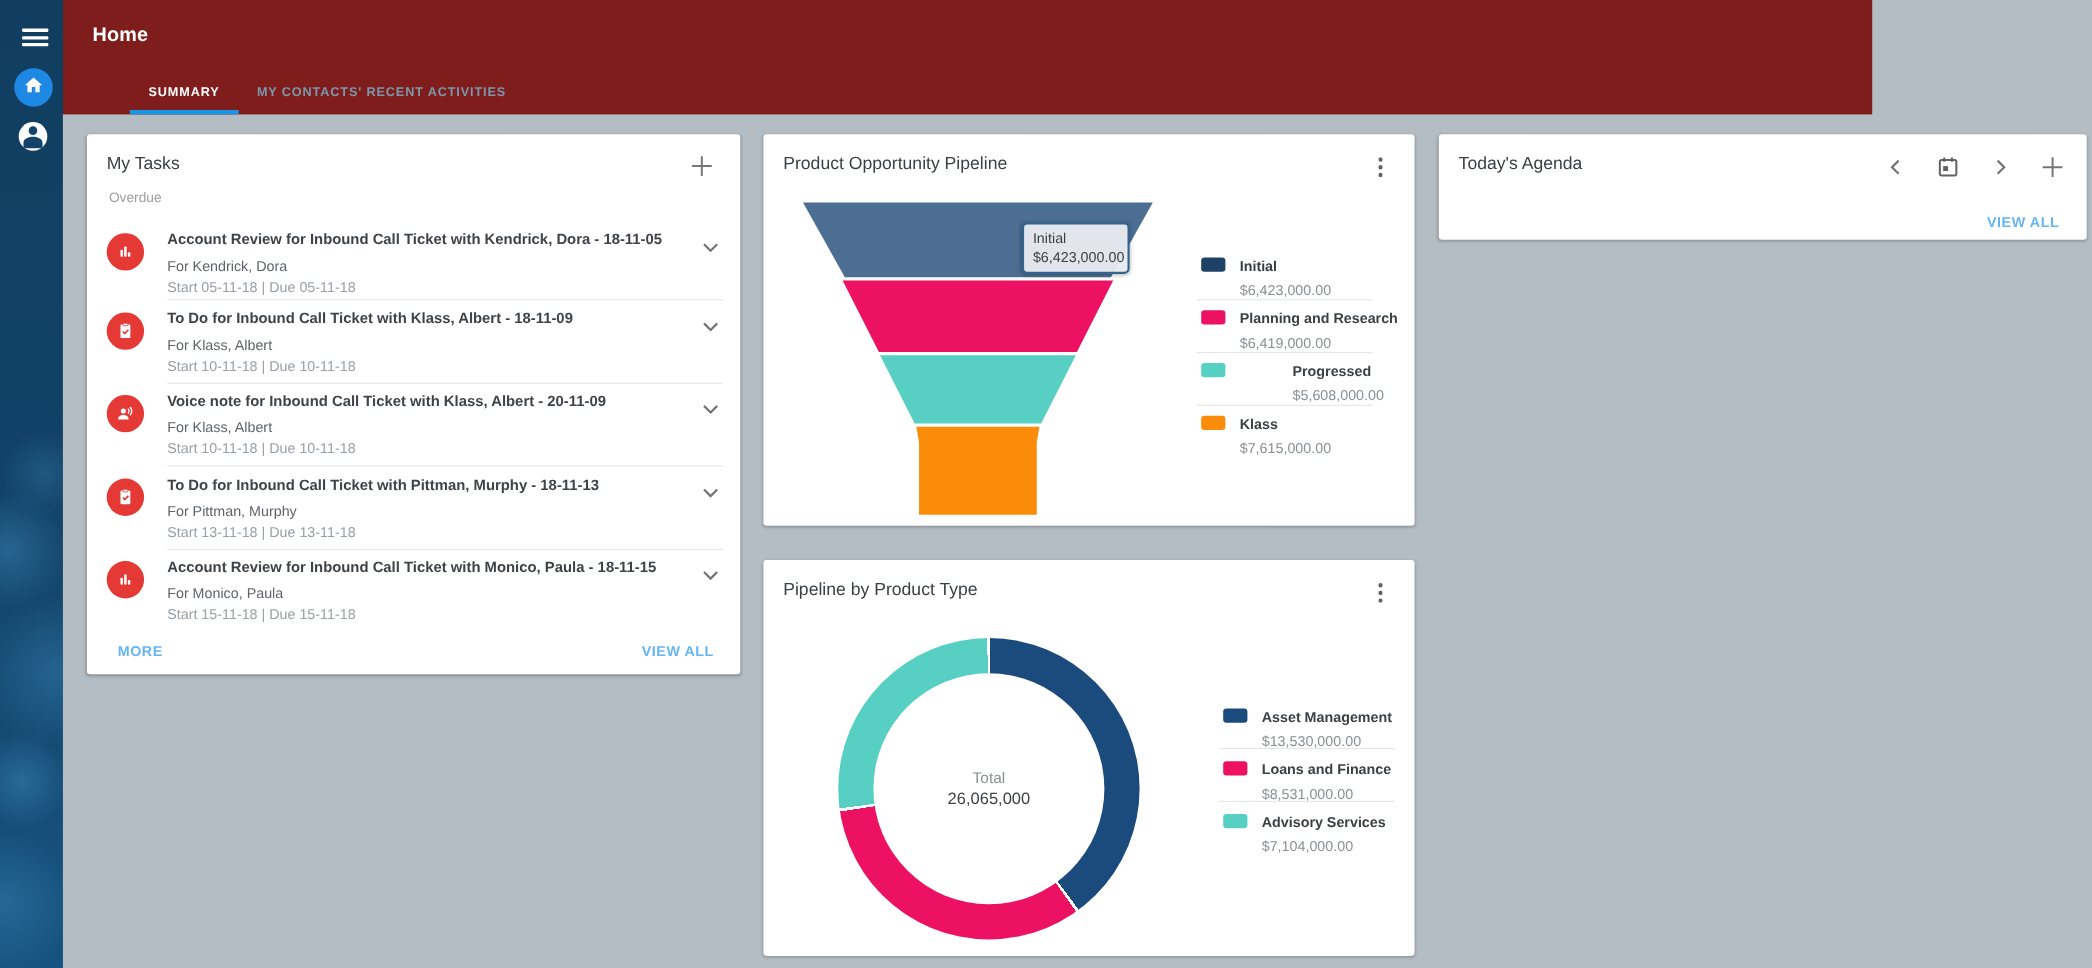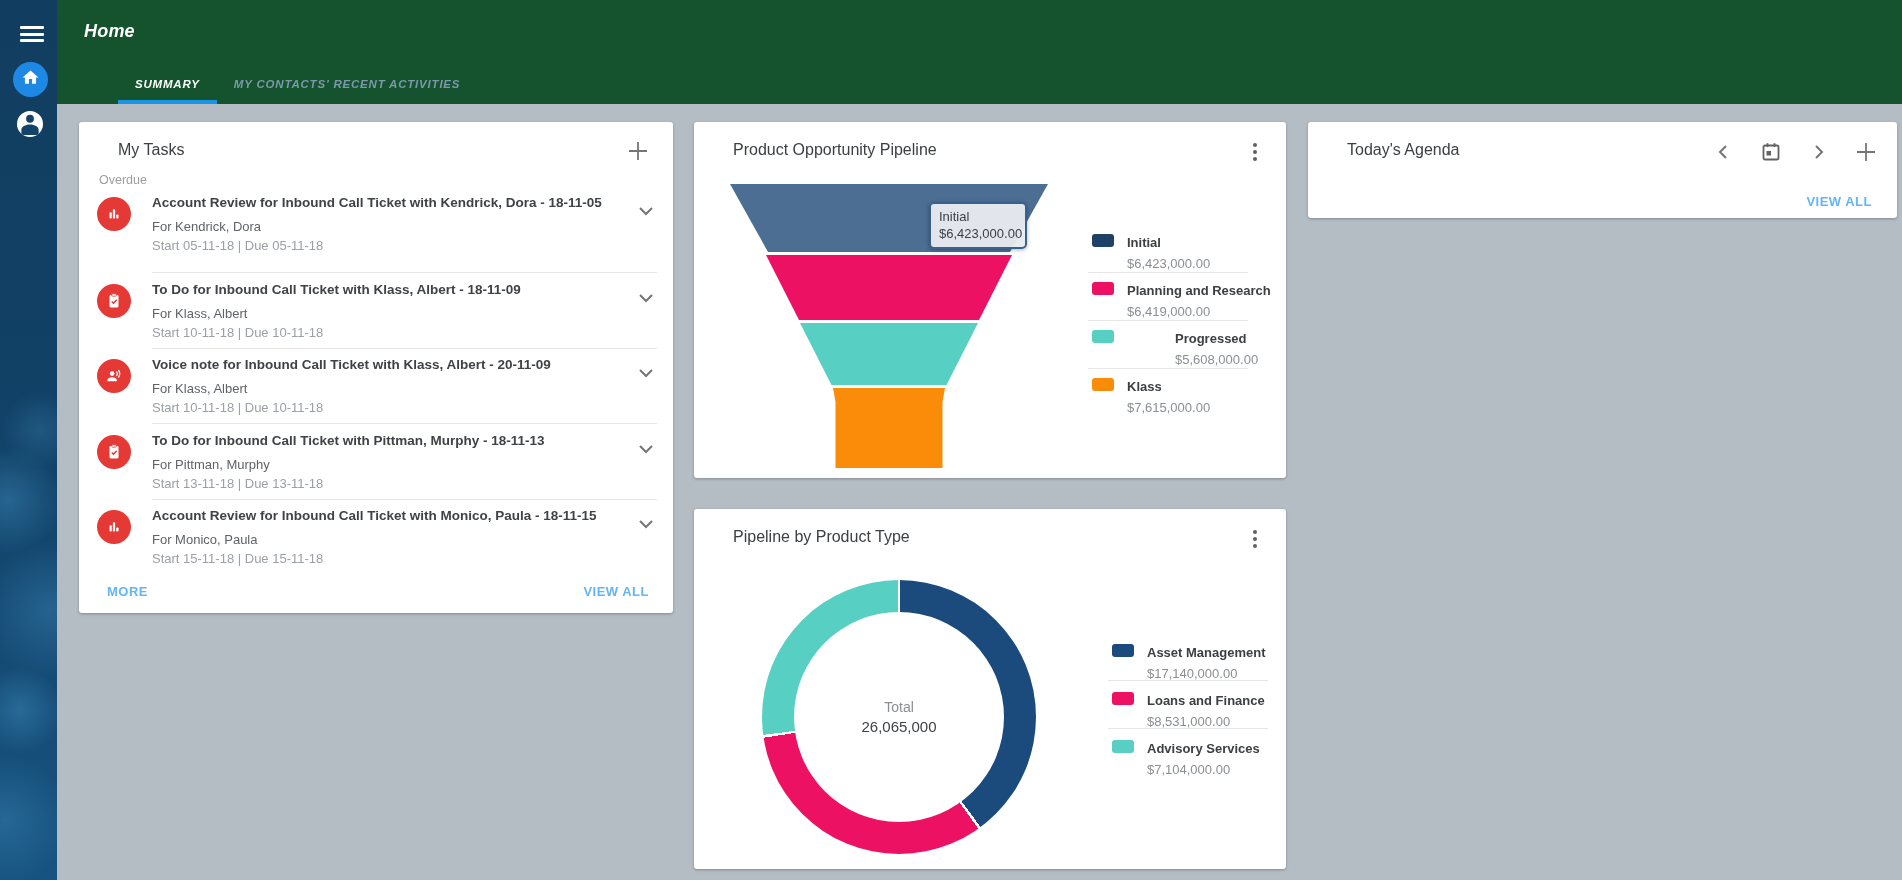--- a/index.html
+++ b/index.html
@@ -4,22 +4,22 @@
 <style>
   * { margin:0; padding:0; box-sizing:border-box; }
   html,body { width:1902px; height:880px; overflow:hidden; }
   body {
     font-family:"Liberation Sans","DejaVu Sans",sans-serif;
     background:#b4bdc4;
     position:relative;
   }
   
   .topbar {
-    position:absolute; left:0; top:0; width:1902px; height:104px;
-    background:#14532d; z-index:3;font-style:italic;
+    position:absolute; left:0; top:0; width:1702px; height:104px;
+    background:#7f1d1d; z-index:3;
   }
   .page-title {
     position:absolute; left:84px; top:21px;
     color:#ffffff; font-size:18px; font-weight:bold; letter-spacing:.2px;
   }
   .hamburger { position:absolute; left:20px; top:26px; width:24px; height:16px; cursor:pointer; }
   .hamburger span { display:block; height:3px; background:#fff; border-radius:1px; margin-bottom:3.5px; }
   .tabs { position:absolute; left:118px; bottom:0; display:flex; height:40px; }
   .tab {
     position:relative; display:flex; align-items:center; justify-content:center;
@@ -42,21 +42,21 @@
       linear-gradient(180deg,#113e60 0%,#114166 45%,#175380 100%);
   }
   .side-btn { position:absolute; border-radius:50%; display:flex; align-items:center; justify-content:center; cursor:pointer; }
   .home-btn { left:13px; top:62px; width:35px; height:35px; background:#1e88e5; }
   .person-btn { left:17px; top:111px; width:26px; height:26px; background:#ffffff; overflow:hidden; }
   
   .card {
     position:absolute; background:#ffffff; border-radius:3px;
     box-shadow:0 1px 3px rgba(0,0,0,.28);
   }
-  .card-title { position:absolute; left:18px; top:19px; font-size:16px; color:#3c4043;margin-left:21px; }
+  .card-title { position:absolute; left:18px; top:19px; font-size:16px; color:#3c4043; }
   .kebab { position:absolute; right:22px; top:18px; width:18px; height:24px; cursor:pointer; display:flex; align-items:center; justify-content:center; }
   .link-btn {
     position:absolute; font-size:13px; font-weight:bold; letter-spacing:.5px;
     color:#64b5f6; cursor:pointer;
   }
   
   #my-tasks { left:79px; top:122px; width:594px; height:491px; }
   .plus-btn { position:absolute; right:24px; top:18px; width:22px; height:22px; cursor:pointer; }
   .section-label { position:absolute; left:20px; top:51px; font-size:12.5px; color:#9e9e9e; }
   .task { position:absolute; left:18px; right:14px; height:70px; }
@@ -135,21 +135,21 @@
 
 <div id="my-tasks" class="card">
   <div class="card-title">My Tasks</div>
   <div class="plus-btn">
     <svg width="22" height="22" viewBox="0 0 22 22">
         <path stroke="#757575" stroke-width="1.8" d="M11 2v18M2 11h18"></path>
       </svg>
   </div>
   <div class="section-label">Overdue</div>
 
-  <div class="task" style="top:72px">
+  <div class="task" style="top:87px">
     <div class="task-icon">
       <svg width="18" height="18" viewBox="0 0 24 24">
         <rect x="6" y="9.5" width="3" height="8.5" rx="1" fill="#fff"></rect>
           <rect x="10.5" y="5.5" width="3" height="12.5" rx="1" fill="#fff"></rect>
           <rect x="15" y="12.5" width="3" height="5.5" rx="1" fill="#fff"></rect>
       </svg>
     </div>
     <div class="task-text">
       <div class="task-title">Account Review for Inbound Call Ticket with Kendrick, Dora - 18-11-05</div>
       <div class="task-for">For Kendrick, Dora</div>
@@ -312,21 +312,21 @@
   <div id="donut" style="background: conic-gradient(rgb(255, 255, 255) 0deg, rgb(255, 255, 255) 0.6deg, rgb(27, 74, 125) 0.6deg, rgb(27, 74, 125) 143.455deg, rgb(255, 255, 255) 143.455deg, rgb(255, 255, 255) 144.055deg, rgb(255, 255, 255) 144.055deg, rgb(255, 255, 255) 144.655deg, rgb(237, 17, 100) 144.655deg, rgb(237, 17, 100) 261.282deg, rgb(255, 255, 255) 261.282deg, rgb(255, 255, 255) 261.882deg, rgb(255, 255, 255) 261.882deg, rgb(255, 255, 255) 262.482deg, rgb(87, 207, 194) 262.482deg, rgb(87, 207, 194) 359.4deg, rgb(255, 255, 255) 359.4deg, rgb(255, 255, 255) 360deg);">
     <div id="donut-hole">
       <div class="donut-total-label">Total</div>
       <div class="donut-total-value">26,065,000</div>
     </div>
   </div>
 
   <div class="legend-item" style="left:418px; top:134px;">
     <span class="legend-chip" style="background: rgb(27, 74, 125);"></span>
     <span><span class="legend-label">Asset Management</span>
-    <div class="legend-value">$17,140,000.00</div></span>
+    <div class="legend-value">$13,530,000.00</div></span>
   </div>
   <div class="legend-item" style="left:418px; top:182px;">
     <span class="legend-chip" style="background: rgb(237, 17, 100);"></span>
     <span><span class="legend-label">Loans and Finance</span>
     <div class="legend-value">$8,531,000.00</div></span>
   </div>
   <div class="legend-item" style="left:418px; top:230px;">
     <span class="legend-chip" style="background: rgb(87, 207, 194);"></span>
     <span><span class="legend-label">Advisory Services</span>
     <div class="legend-value">$7,104,000.00</div></span>

